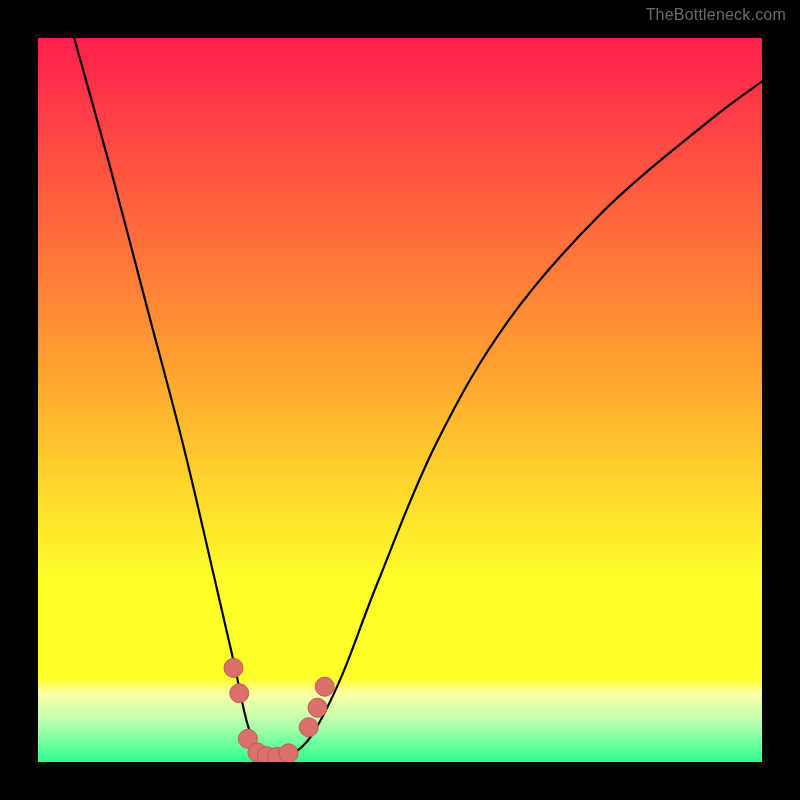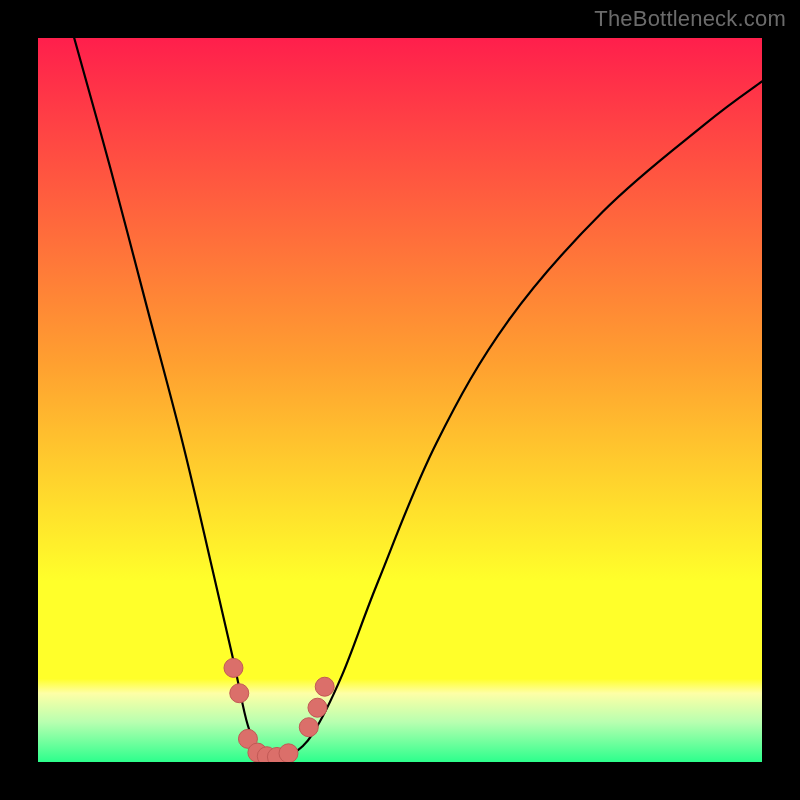--- a/index.html
+++ b/index.html
@@ -39,21 +39,21 @@
     left: 0;
     top: 0;
     width: 100%;
     height: 100%;
   }
   .attribution {
     position: absolute;
     top: 6px;
     right: 14px;
     color: #6b6b6b;
-    font-size: 22px;
+    font-size: 16px;
     font-weight: 500;
     letter-spacing: 0.2px;
   }
 </style>
 </head>
 <body>
 
 <div class="frame">
   <div class="plot">
     <svg class="gradient" viewBox="0 0 724 724" preserveAspectRatio="none">

